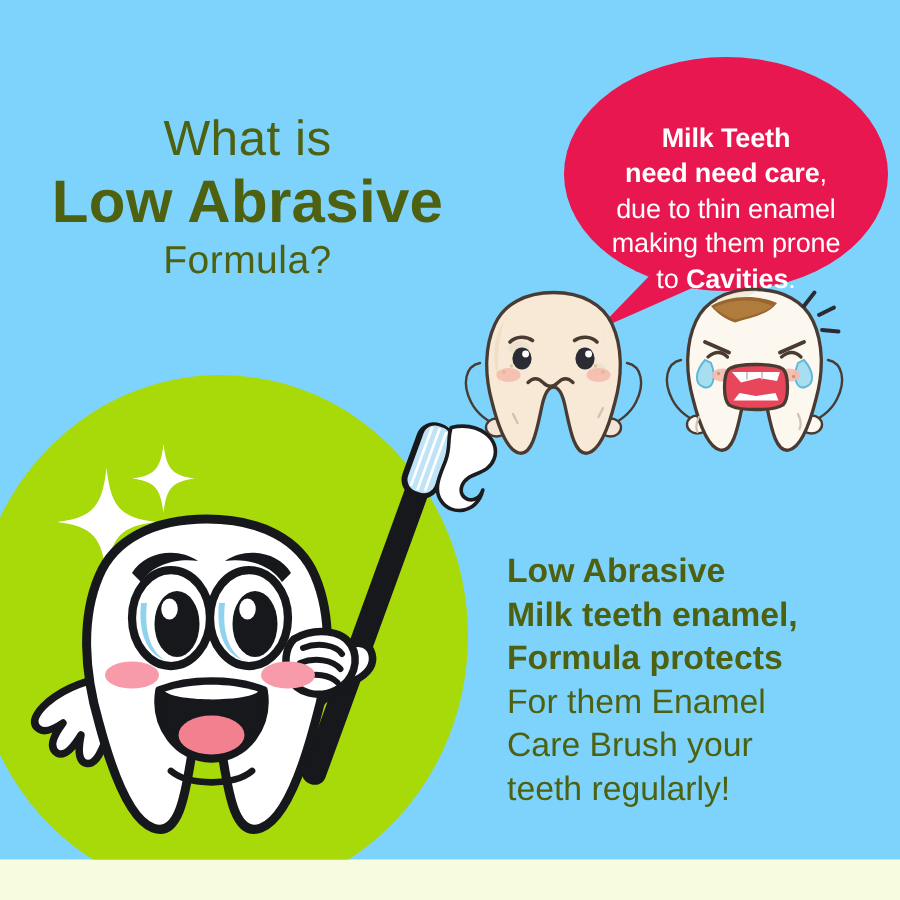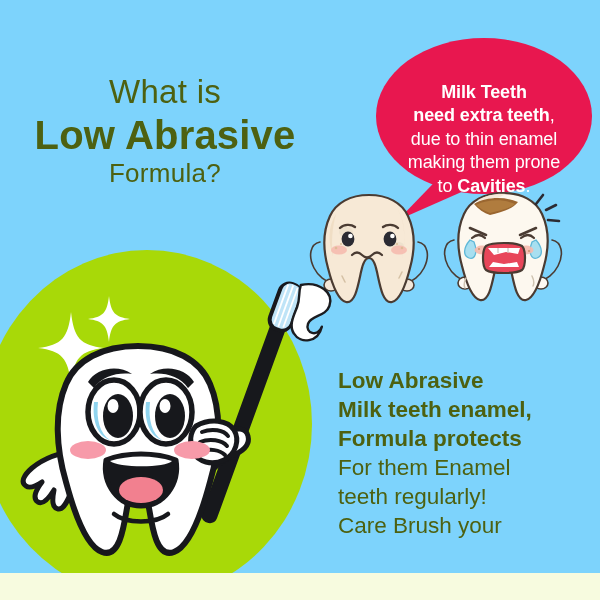--- a/index.html
+++ b/index.html
@@ -80,21 +80,21 @@
   </div>
 
   <div class="bubble-tail">
     <svg width="70" height="62" viewBox="0 0 70 62">
       <path d="M60 0 L70 30 L2 60 Z" fill="#e8174f"></path>
     </svg>
   </div>
   <div class="bubble">
     <div class="bubble-text">
       <b>Milk Teeth</b><br>
-      <b>need extra teeth</b><span>,</span><br>
+      <b>need need care</b><span>,</span><br>
       <span>due to thin enamel</span><br>
       <span>making them prone</span><br>
       <span>to </span><b>Cavities</b><span>.</span>
     </div>
   </div>
 
   <div class="art" style="left:306px;top:186px;">
     <svg width="126" height="124" viewBox="0 0 126 124">
       <g stroke="#4a3b32" stroke-width="1.6" fill="none" stroke-linecap="round">
         <path d="M14 56 C4 58 2 70 8 82 C12 90 20 96 26 97"></path>
@@ -263,17 +263,17 @@
       <ellipse cx="127" cy="160" rx="22" ry="13" fill="#f2808f"></ellipse>
       <path d="M100 184 C112 194 142 194 154 184" stroke="#17181c" stroke-width="4.5" fill="none" stroke-linecap="round"></path>
     </svg>
   </div>
 
   <div class="body-copy">
     <div class="bold">Low Abrasive</div>
     <div class="bold">Milk teeth enamel,</div>
     <div class="bold">Formula protects</div>
     <div class="reg">For them Enamel</div>
+    <div class="reg">Care Brush your</div>
     <div class="reg">teeth regularly!</div>
-    <div class="reg">Care Brush your</div>
   </div>
 
 </div>
 
 </body></html>

